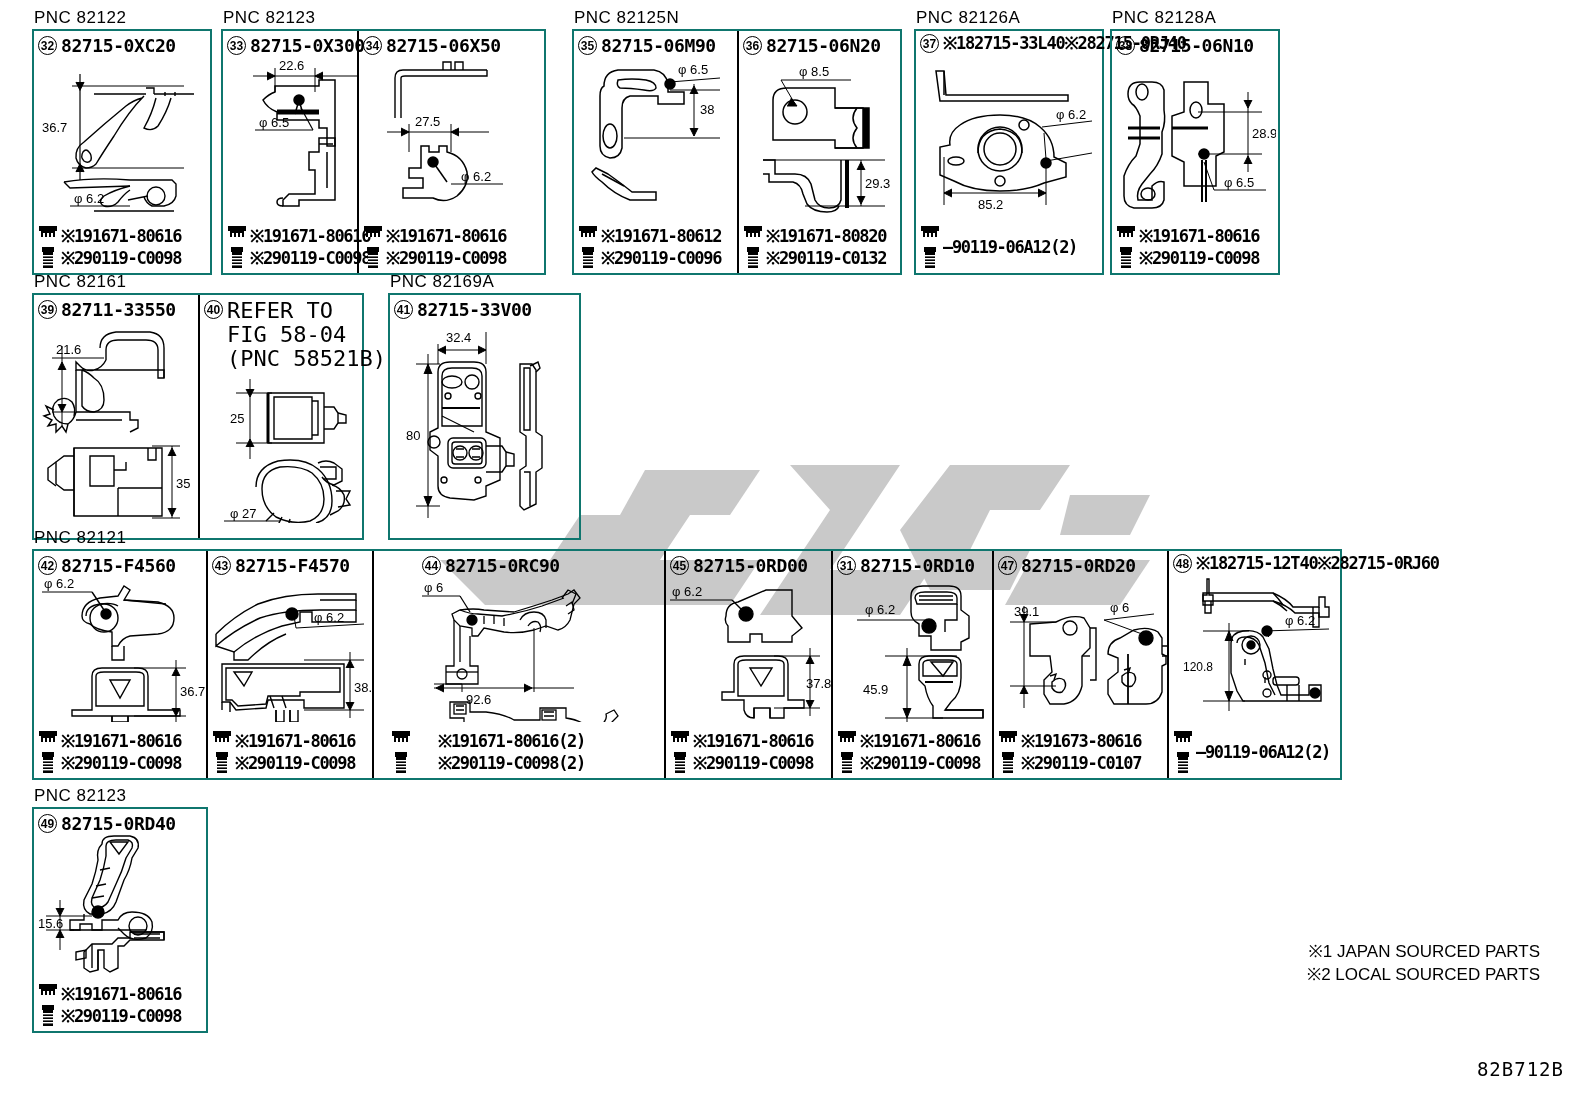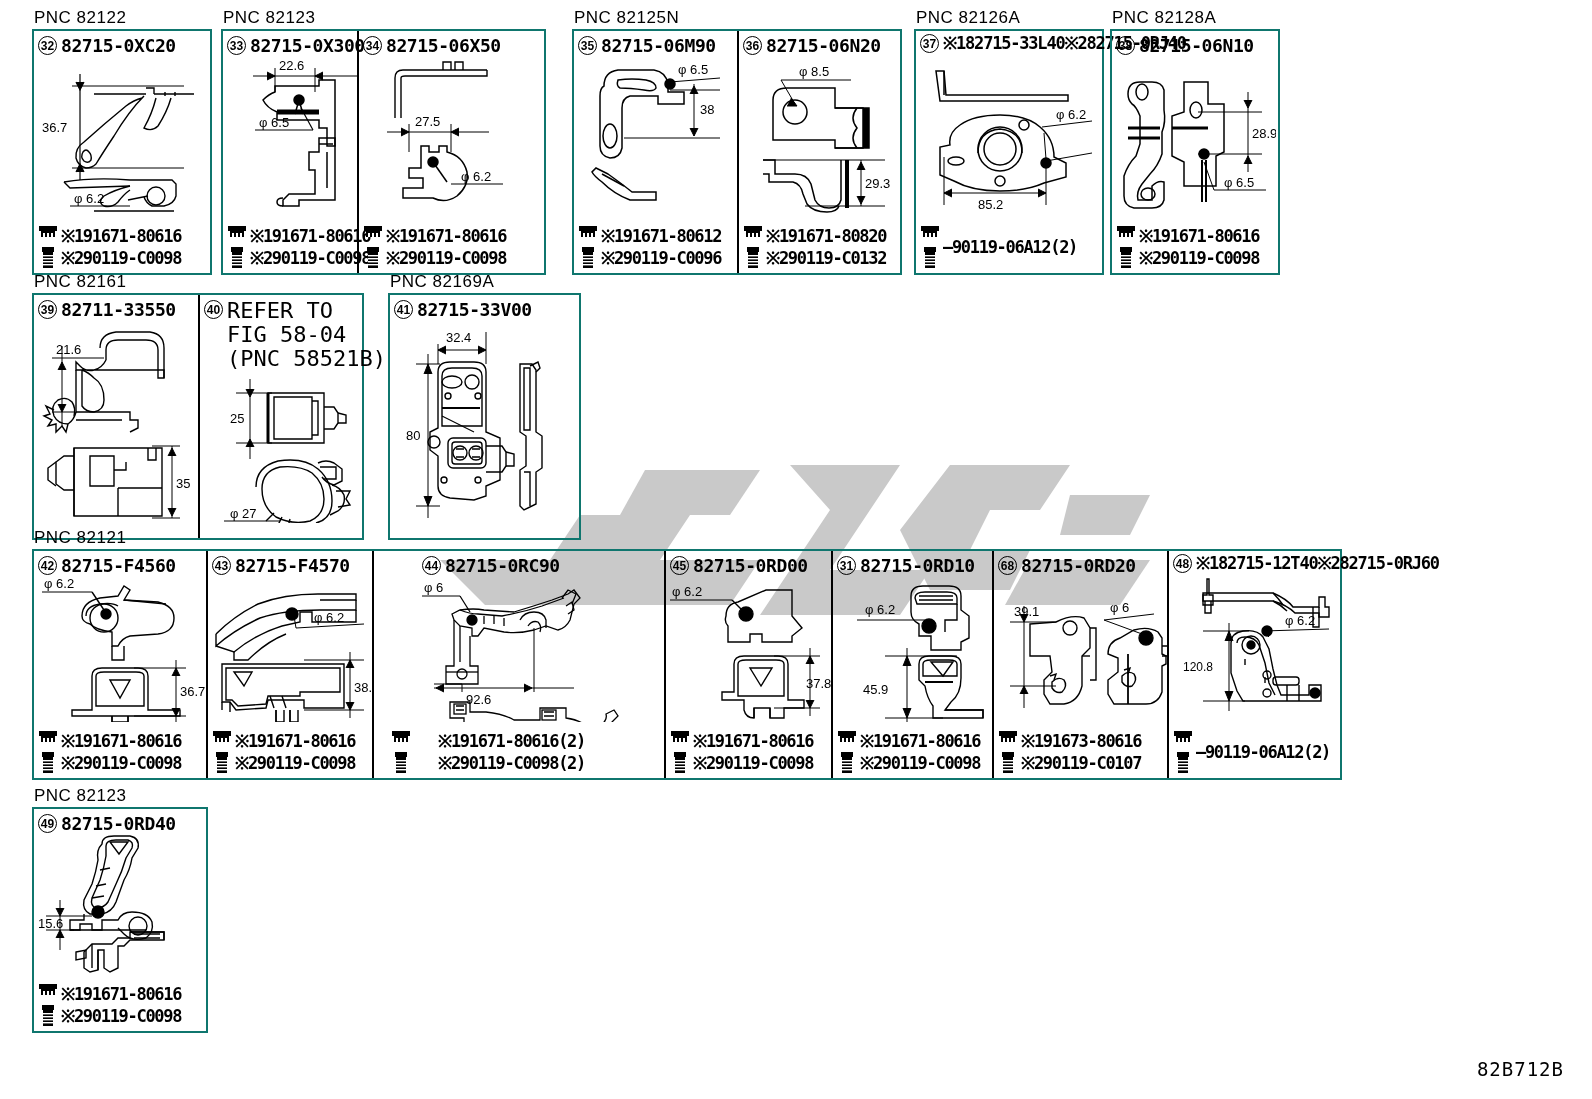--- a/index.html
+++ b/index.html
@@ -985,21 +985,21 @@
           </svg>
           <div class="foot-lines">
             <div class="foot-line">※191671-80616</div>
             <div class="foot-line">※290119-C0098</div>
           </div>
         </div>
       </div>
 
       <div class="cell" style="width:175px;">
         <div class="cell-head">
-          <span class="refnum">68</span>
+          <span class="refnum">47</span>
           <span class="partno">82715-0RD20</span>
         </div>
         <div class="cell-art">
           <svg width="173" height="146" viewBox="0 0 173 146">
             <g fill="none" stroke="#000" stroke-width="1">
               <path d="M16 46 L62 46"></path>
               <path d="M16 110 L62 110"></path>
               <path d="M30 30 L30 132"></path>
               <path d="M26 38 L30 46 L34 38 M26 118 L30 110 L34 118" fill="#000"></path>
             </g>
@@ -1179,16 +1179,20 @@
           </svg>
           <div class="foot-lines">
             <div class="foot-line">※191671-80616</div>
             <div class="foot-line">※290119-C0098</div>
           </div>
         </div>
       </div>
     </div>
   </div>
 
+  <div class="legend" style="right:52px; top:940px;">
+    <div>※1 JAPAN SOURCED PARTS</div>
+    <div>※2 LOCAL SOURCED PARTS</div>
+  </div>
 
   <div class="figure-code" style="right:28px; top:1058px;">82B712B</div>
 
 </div>
 
 </body></html>

